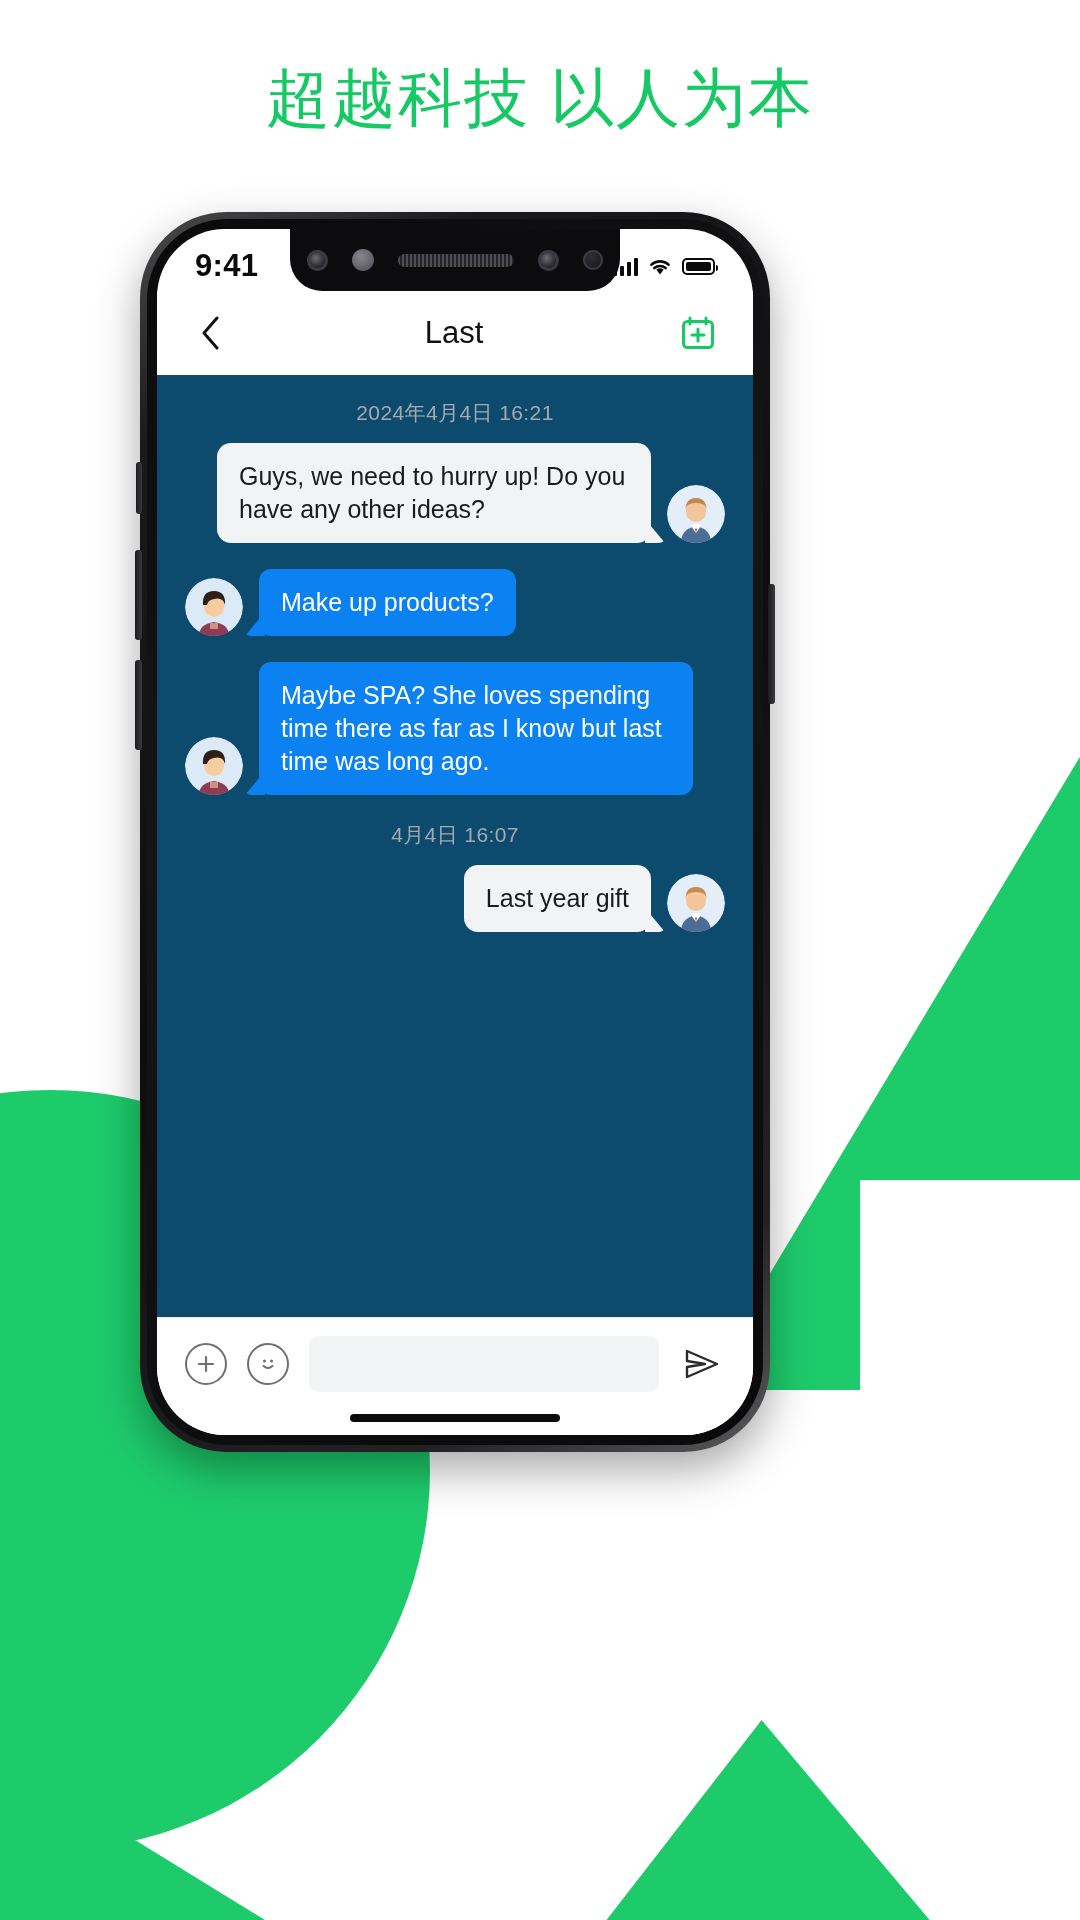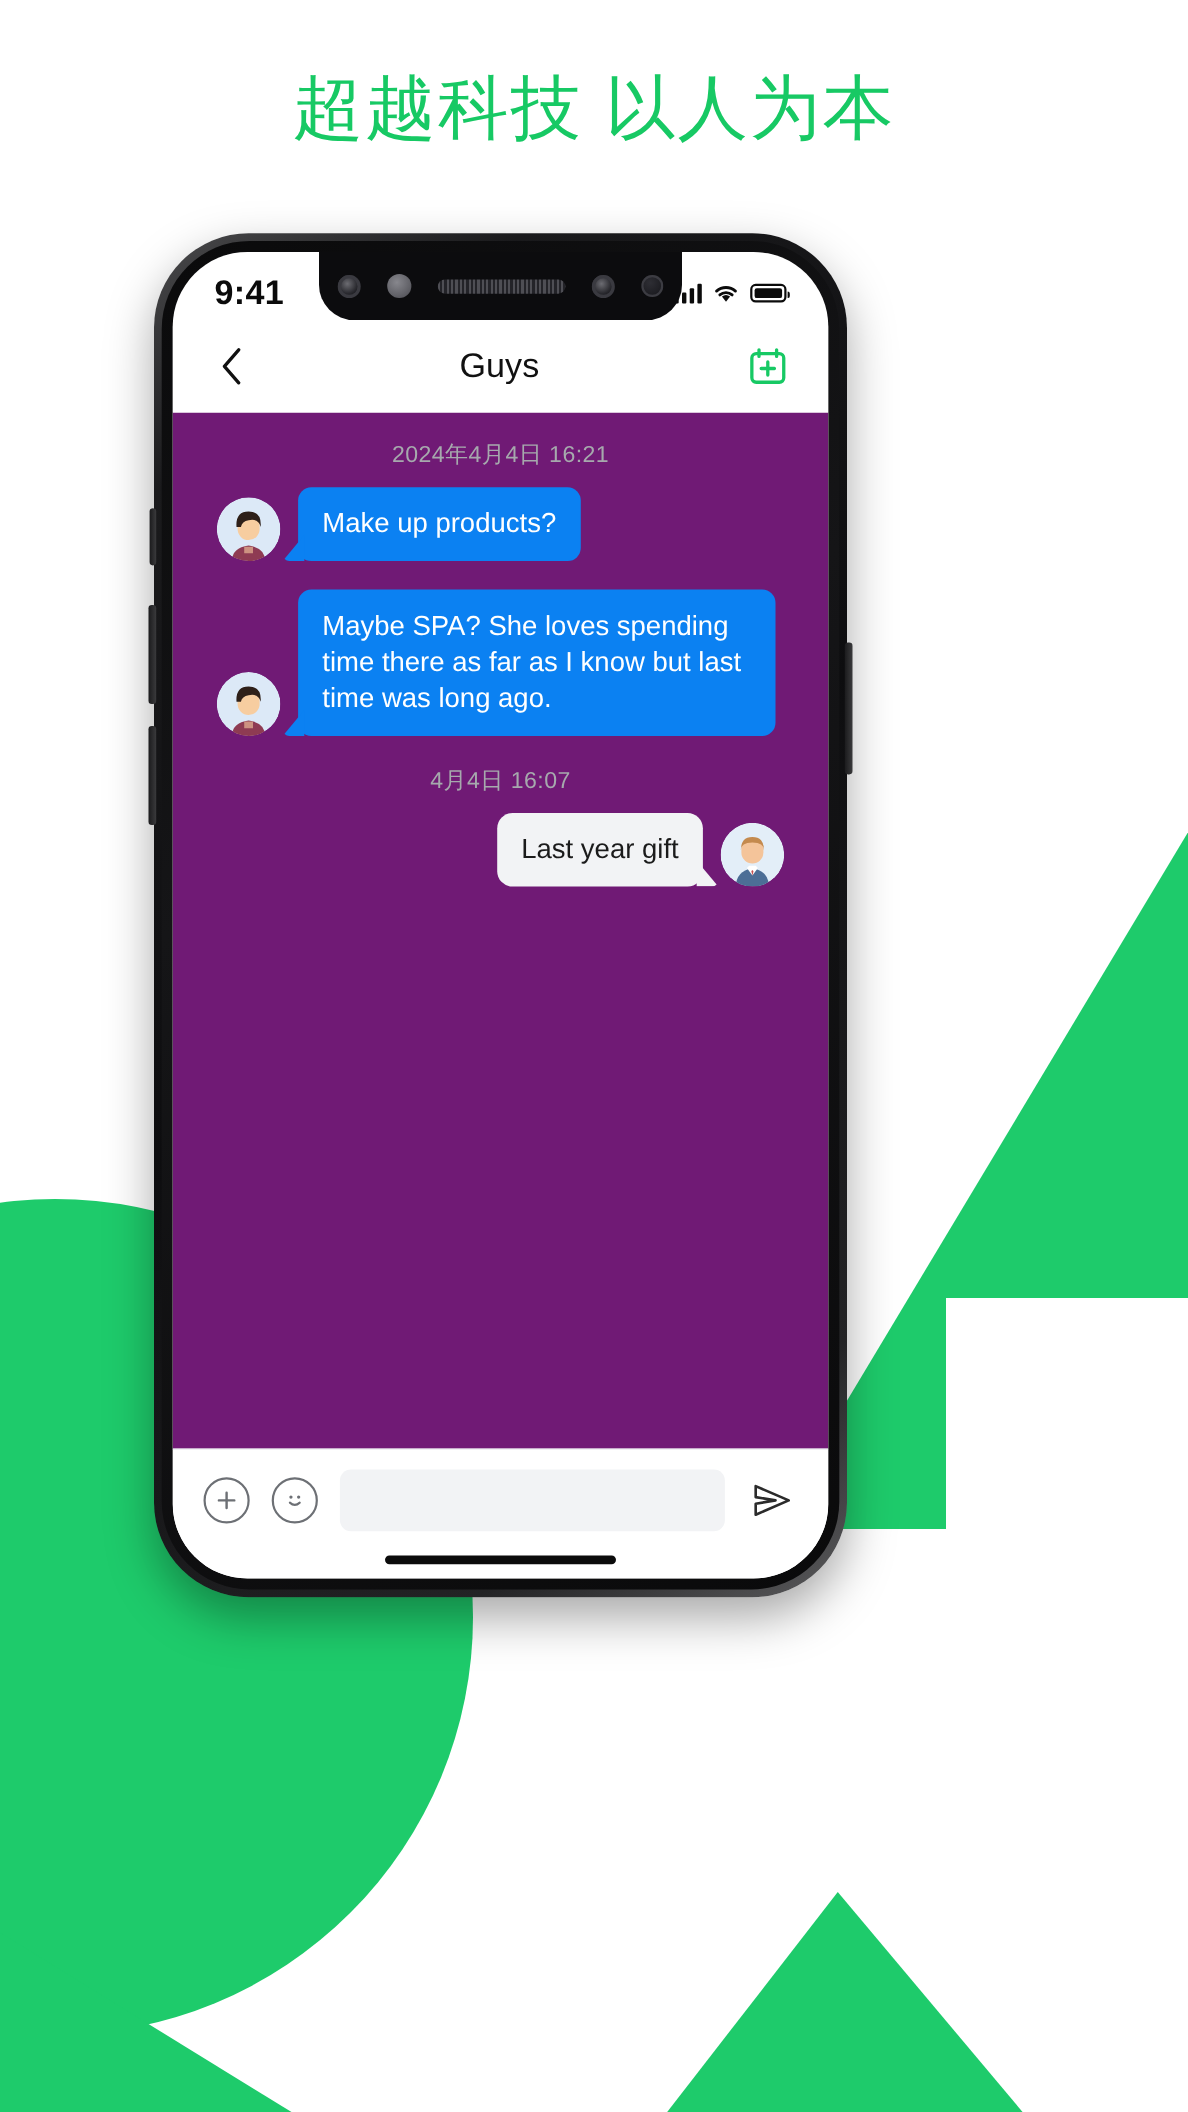--- a/index.html
+++ b/index.html
@@ -108,21 +108,21 @@
     padding:0 34px;box-sizing:border-box;
   }
   .back-chevron{width:40px;height:40px;display:flex;align-items:center;justify-content:center;}
   .back-chevron svg{display:block;}
   .chat-title{flex:1;text-align:center;font-size:31px;color:#111;font-weight:400;}
   .cal-icon{width:42px;height:42px;display:flex;align-items:center;justify-content:center;}
 
   
   .messages{
     position:absolute;top:146px;left:0;right:0;bottom:118px;
-    background:#701a75;overflow:hidden;padding:0 40px;box-sizing:border-box;
+    background:#0c4a6e;overflow:hidden;padding:0 28px;box-sizing:border-box;
   }
   .time-sep{
     text-align:center;color:#a6a9ad;font-size:21px;margin:24px 0 16px;
     letter-spacing:.4px;
   }
   .row{display:flex;align-items:flex-end;margin-bottom:26px;}
   .row.in{justify-content:flex-start;}
   .row.out{justify-content:flex-end;}
   .avatar{
     width:58px;height:58px;border-radius:50%;flex:0 0 58px;
@@ -226,34 +226,47 @@
           </span>
       </div>
     </div>
 
     <div class="chat-header">
       <div class="back-chevron">
         <svg width="20" height="34" viewBox="0 0 20 34">
           <path d="M16 2 L3 17 L16 32" stroke="#111" stroke-width="3" fill="none" stroke-linecap="round" stroke-linejoin="round"></path>
         </svg>
       </div>
-      <div class="chat-title">Guys</div>
+      <div class="chat-title">Last</div>
       <div class="cal-icon">
         <svg width="36" height="36" viewBox="0 0 36 36">
           <rect x="3.5" y="6.5" width="29" height="26" rx="4" stroke="#17C964" stroke-width="3" fill="none"></rect>
           <path d="M10 3 L10 9 M26 3 L26 9" stroke="#17C964" stroke-width="3" stroke-linecap="round"></path>
           <path d="M18 14 L18 26 M12 20 L24 20" stroke="#17C964" stroke-width="3" stroke-linecap="round"></path>
         </svg>
       </div>
     </div>
 
     <div class="messages">
 
       <div class="time-sep">2024年4月4日  16:21</div>
 
+      <div class="row out">
+        <div class="bubble gray">Guys, we need to hurry up! Do you have any other ideas?</div>
+        <div class="avatar">
+          <svg width="58" height="58" viewBox="0 0 58 58">
+            <circle cx="29" cy="29" r="29" fill="#E3EEF8"></circle>
+            <path d="M29 14 a10 10 0 0 1 10 10 v3 a10 10 0 0 1 -20 0 v-3 a10 10 0 0 1 10 -10z" fill="#F4C49A"></path>
+            <path d="M18.5 25 q0-12 10.5-12 t10.5 12 q0-7-10.5-7 t-10.5 7z" fill="#C48A4E"></path>
+            <path d="M14 58 q0-14 15-17 q15 3 15 17z" fill="#4C6E96"></path>
+            <path d="M24 41 l5 7 l5-7 l-2-2 h-6z" fill="#FFFFFF"></path>
+            <path d="M28 44 l1 4 l1-4 l-1-1z" fill="#C74F4F"></path>
+          </svg>
+        </div>
+      </div>
 
       <div class="row in">
         <div class="avatar">
           <svg width="58" height="58" viewBox="0 0 58 58">
             <circle cx="29" cy="29" r="29" fill="#DCE9F7"></circle>
             <path d="M29 16 a10 10 0 0 1 10 10 v3 a10 10 0 0 1 -20 0 v-3 a10 10 0 0 1 10 -10z" fill="#F7CDA0"></path>
             <path d="M18 27 q-1-14 11-14 t11 14 q-2-8-11-6 q-6 1-7 6z" fill="#2E2019"></path>
             <path d="M14 58 q0-12 15-14 q15 2 15 14z" fill="#8E3B53"></path>
             <path d="M25 45 h8 v6 h-8z" fill="#F7CDA0" opacity="0.6"></path>
           </svg>

